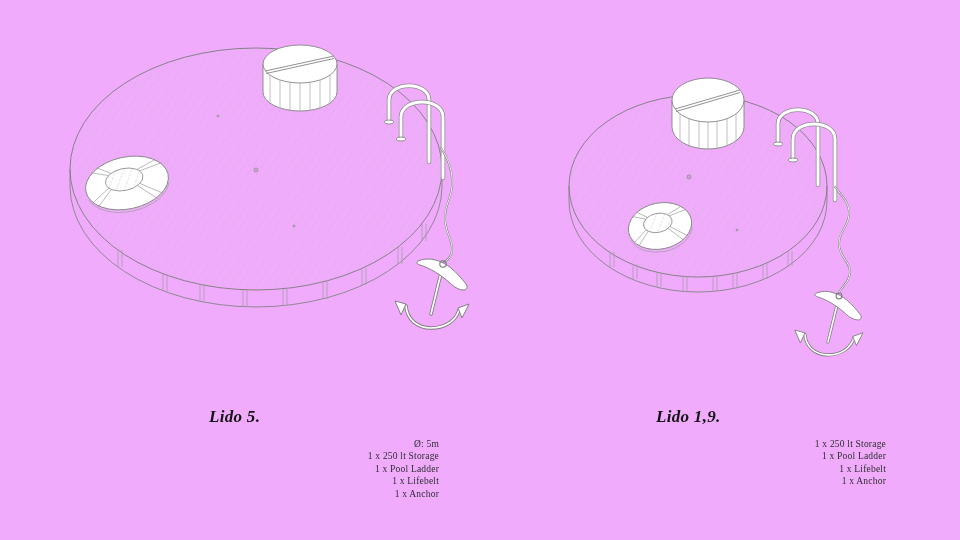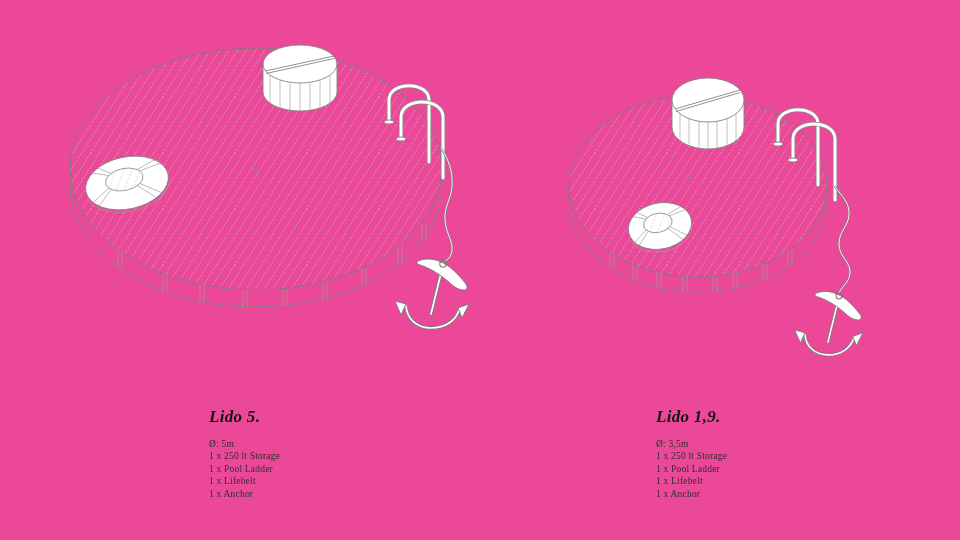--- a/index.html
+++ b/index.html
@@ -1,17 +1,17 @@
 <!DOCTYPE html>
 <html><head>
 <meta charset="utf-8">
 <style>
   html,body{margin:0;padding:0;background:#ffffff;}
   body{width:960px;height:540px;overflow:hidden;font-family:"Liberation Serif",serif;}
-  .stage{position:relative;width:960px;height:540px;background:#ec4899;}
+  .stage{position:relative;width:960px;height:540px;background:#f0abfc;}
   .stage > svg{position:absolute;left:0;top:0;}
 
   
   .deck-edge{fill:url(#hatch);stroke:#7c7c7c;stroke-width:.9;}
   .outline{fill:none;stroke:#858585;stroke-width:.9;}
   .whitefill{fill:#ffffff;stroke:#858585;stroke-width:.9;}
   .fine{fill:none;stroke:#9d9d9d;stroke-width:.65;}
   .tick{stroke:#9d9d9d;stroke-width:.7;}
   .to{fill:none;stroke:#8c8c8c;stroke-width:4.4;stroke-linecap:round;}
   .ti{fill:none;stroke:#ffffff;stroke-width:2.9;stroke-linecap:round;}
@@ -21,21 +21,21 @@
   .ati{fill:none;stroke:#ffffff;stroke-width:1.7;stroke-linecap:round;}
   .ank{fill:#ffffff;stroke:#777777;stroke-width:.9;}
   .dotline{fill:none;stroke:#8a8a8a;stroke-width:.8;}
 
   
   .caption{position:absolute;width:230px;}
   .caption h2{margin:0;font-family:"Liberation Serif",serif;font-style:italic;font-weight:700;
               font-size:17px;line-height:1.1;color:#141414;letter-spacing:.3px;}
   .specs{margin-top:11px;}
   .spec-line{font-family:"Liberation Serif",serif;font-size:9.5px;line-height:12.6px;
-             color:#2e2e2e;letter-spacing:.2px;}
+             color:#2e2e2e;letter-spacing:.2px;text-align:right;}
   .caption-left{left:209px;top:408px;}
   .caption-right{left:656px;top:408px;}
 </style>
 </head>
 <body>
 
 <div class="stage">
 
 <svg width="960" height="540" viewBox="0 0 960 540">
   <defs>
@@ -186,21 +186,20 @@
       <div class="spec-line">1 x 250 lt Storage</div>
       <div class="spec-line">1 x Pool Ladder</div>
       <div class="spec-line">1 x Lifebelt</div>
       <div class="spec-line">1 x Anchor</div>
     </div>
   </div>
 
   <div class="caption caption-right">
     <h2>Lido 1,9.</h2>
     <div class="specs">
-      <div class="spec-line">Ø: 3,5m</div>
       <div class="spec-line">1 x 250 lt Storage</div>
       <div class="spec-line">1 x Pool Ladder</div>
       <div class="spec-line">1 x Lifebelt</div>
       <div class="spec-line">1 x Anchor</div>
     </div>
   </div>
 
 </div>
 
 </body></html>

